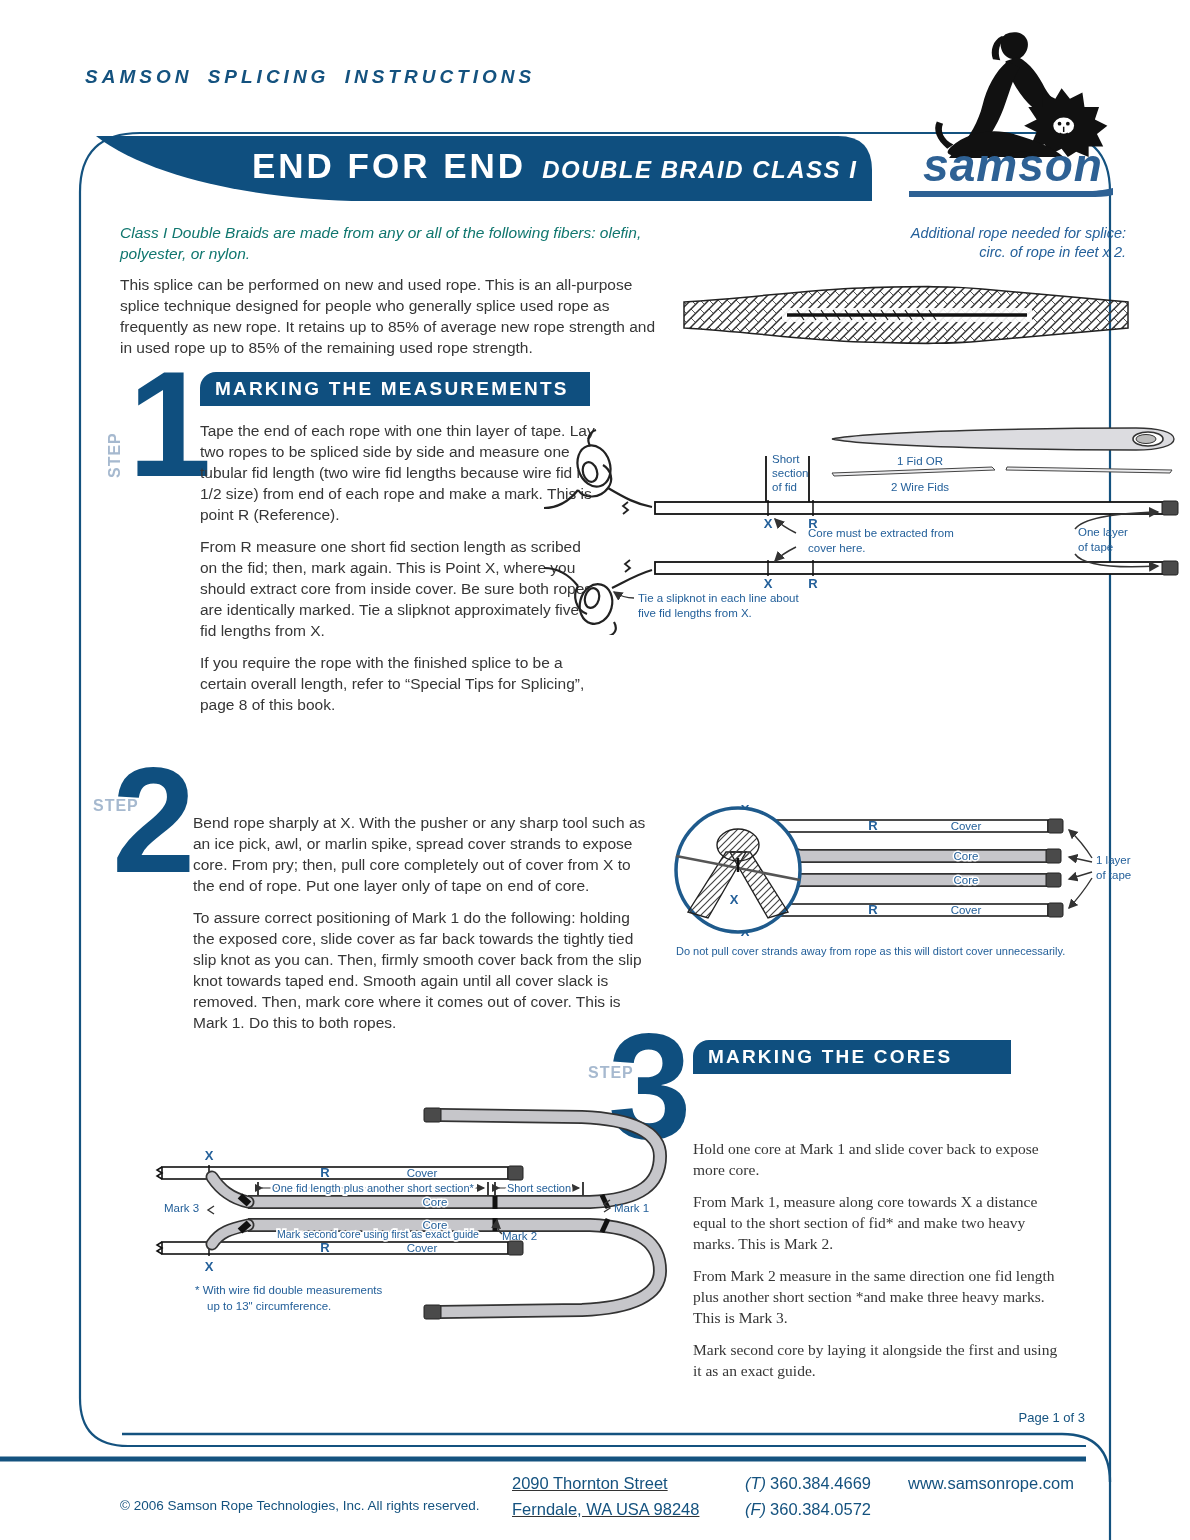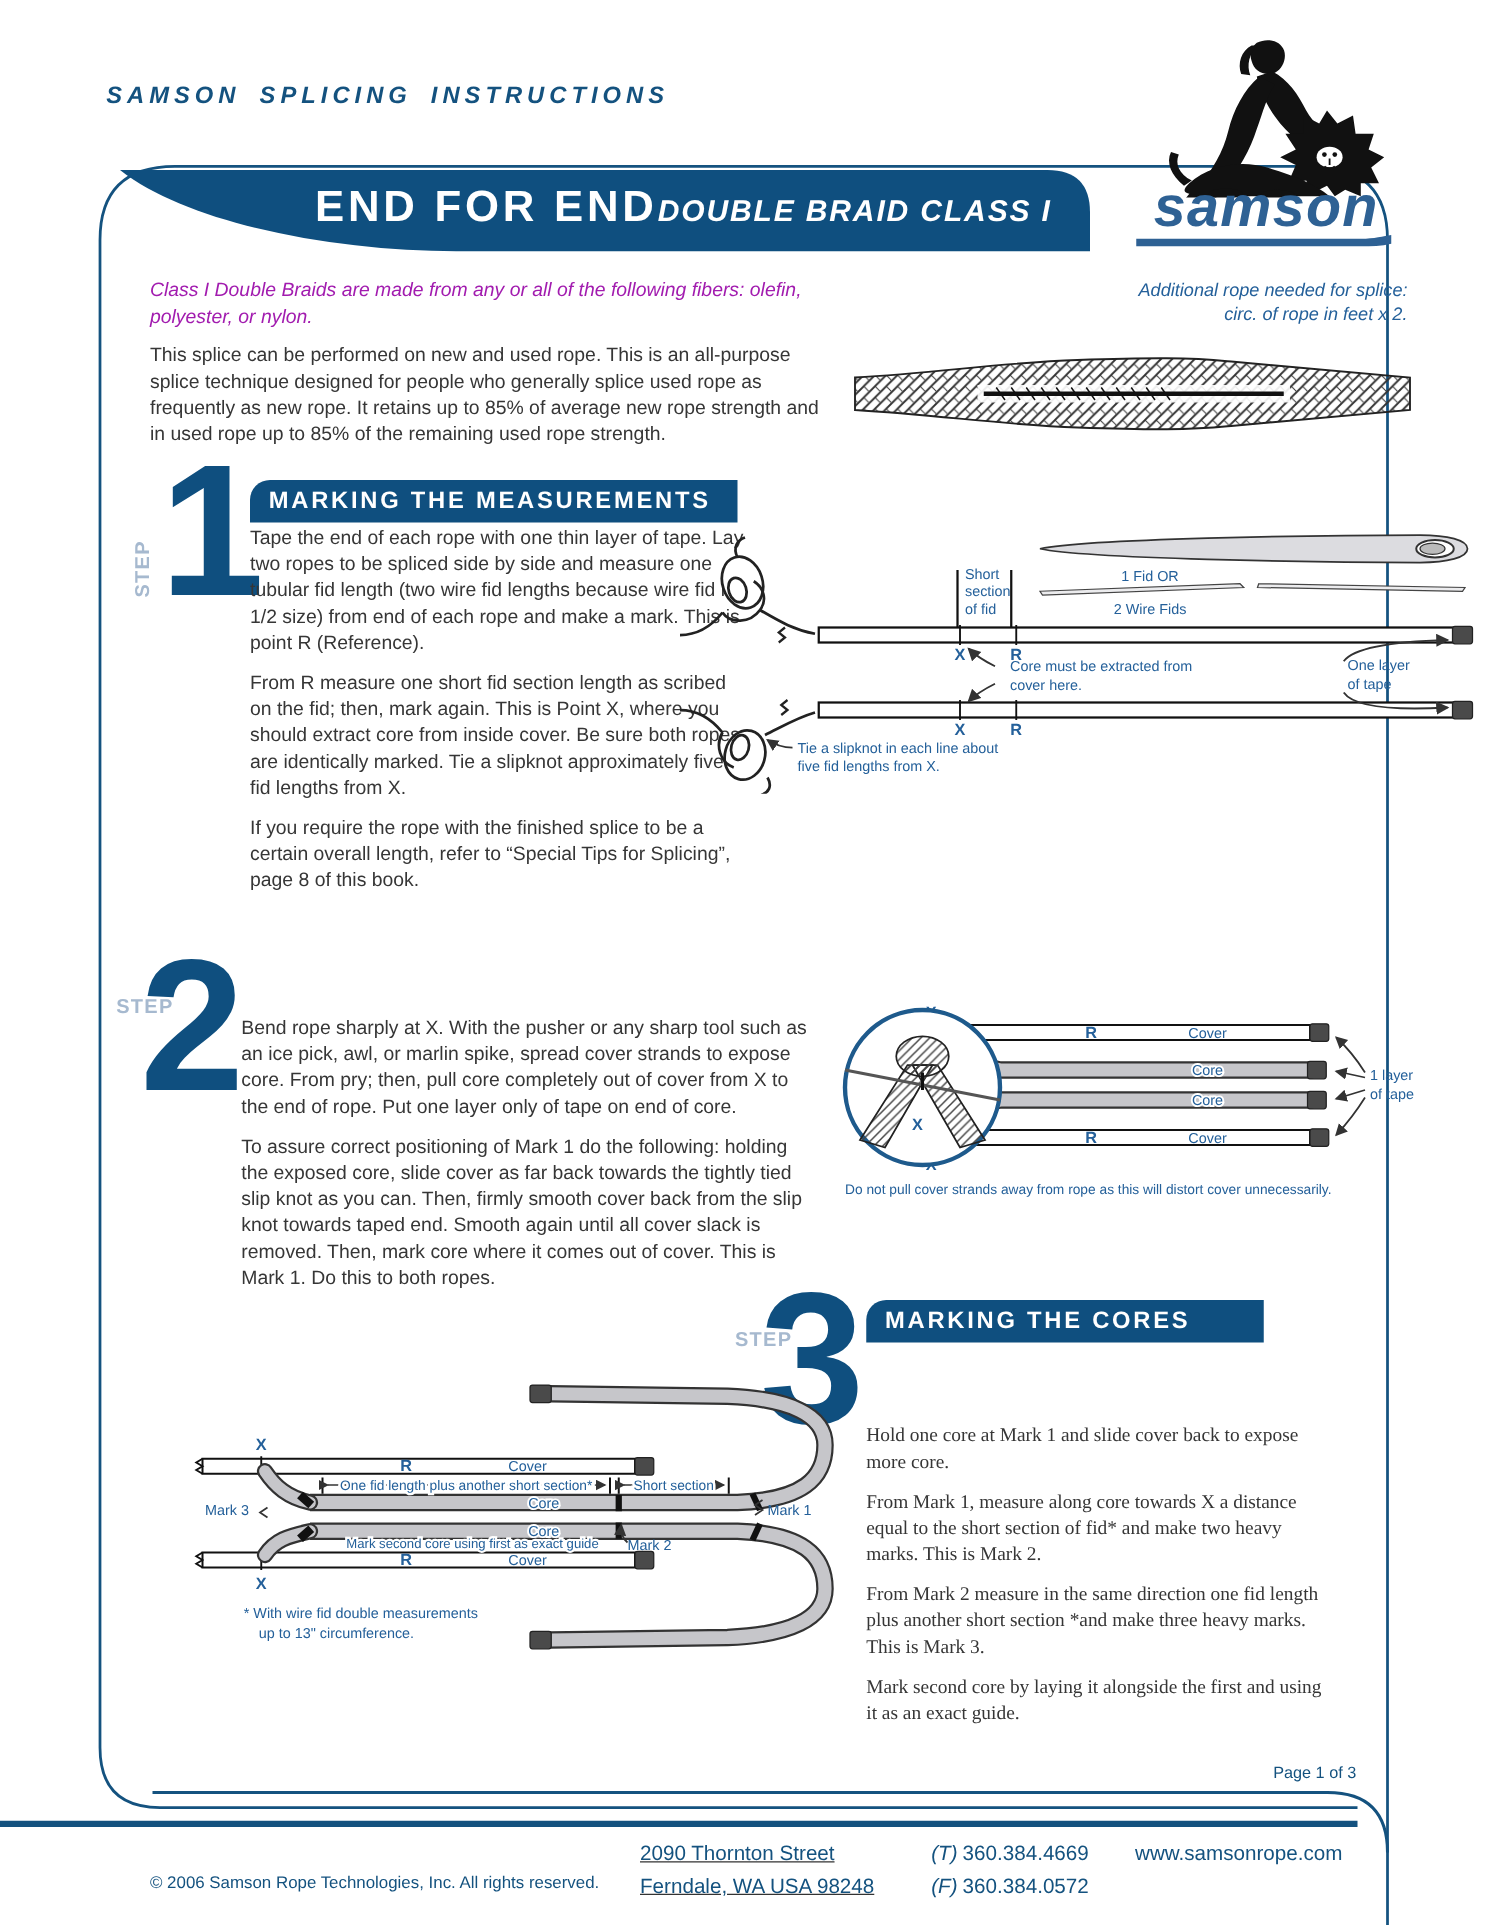--- a/index.html
+++ b/index.html
@@ -1,24 +1,24 @@
 <!DOCTYPE html>
 <html><head>
 <meta charset="utf-8">
 <style>
   html,body{margin:0;padding:0;background:#fff;}
   .page{position:relative;width:1190px;height:1540px;background:#fff;overflow:hidden;
         font-family:"Liberation Sans",sans-serif;color:#333;}
   .abs{position:absolute;}
   .kicker{font-size:19px;font-weight:bold;font-style:italic;color:#14527F;
           letter-spacing:4px;word-spacing:6px;}
-  .banner-text{display:flex;align-items:baseline;color:#fff;white-space:nowrap;}
+  .banner-text{display:flex;align-items:baseline;gap:16px;color:#fff;white-space:nowrap;}
   .banner-title{font-size:35px;font-weight:bold;letter-spacing:3px;}
   .banner-sub{font-size:24px;font-weight:bold;font-style:italic;letter-spacing:1.5px;text-align:right;}
-  .intro-lead{font-style:italic;font-size:15.5px;line-height:21px;color:#a21caf;}
+  .intro-lead{font-style:italic;font-size:15.5px;line-height:21px;color:#0f766e;}
   .intro-body{font-size:15.5px;line-height:21px;color:#363636;margin-top:10px;}
   .note{font-style:italic;font-size:14.5px;line-height:19px;color:#24609A;text-align:right;}
   .step-num{font-size:150px;line-height:0.78;font-weight:bold;color:#0F4F7F;}
   .step-label{font-size:16px;font-weight:bold;color:#A6B9CF;letter-spacing:1px;}
   .step-label-v{transform:rotate(-90deg);transform-origin:0 0;}
   .step-banner{background:#0F4F7F;color:#fff;font-weight:bold;font-size:19px;
                letter-spacing:2.2px;height:34px;line-height:34px;padding-left:15px;
                border-radius:16px 0 0 0;white-space:nowrap;}
   .step-text p{margin:0 0 11px 0;font-size:15.5px;line-height:21px;color:#363636;}
   .pgnum{font-size:13px;color:#14527F;text-align:right;}
@@ -94,21 +94,21 @@
       </pattern>
     </defs>
     <path d="M2,20 C70,16 120,8 180,6 C240,4 270,4 300,7 C350,11 400,16 446,20 L446,46 C400,50 350,55 300,59 C270,62 240,62 180,60 C120,58 70,50 2,46 Z" fill="url(#hp1)" stroke="#222" stroke-width="1.5"></path>
     <rect x="100" y="26" width="250" height="14" fill="#fff" opacity="0.9"></rect>
     <path d="M105,33 L345,33" stroke="#111" stroke-width="3.5"></path>
     <path d="M115,28 l7,10 m5,-10 l7,10 m5,-10 l7,10 m5,-10 l7,10 m5,-10 l7,10 m5,-10 l7,10 m5,-10 l7,10 m5,-10 l7,10 m5,-10 l7,10 m5,-10 l7,10 m5,-10 l7,10 m5,-10 l7,10" stroke="#111" stroke-width="1.2" fill="none"></path>
   </svg>
 
   <div class="abs step-label step-label-v" style="left:106px;top:478px;">STEP</div>
   <div class="abs step-num" style="left:128px;top:366px;">1</div>
-  <div class="abs step-banner" style="left:200px;top:384px;width:375px;">MARKING THE MEASUREMENTS</div>
+  <div class="abs step-banner" style="left:200px;top:372px;width:375px;">MARKING THE MEASUREMENTS</div>
   <div class="abs step-text" style="left:200px;top:420px;width:398px;">
     <p>Tape the end of each rope with one thin layer of tape. Lay two ropes to be spliced side by side and measure one tubular fid length (two wire fid lengths because wire fid is 1/2 size) from end of each rope and make a mark. This is point R (Reference).</p>
     <p>From R measure one short fid section length as scribed on the fid; then, mark again. This is Point X, where you should extract core from inside cover. Be sure both ropes are identically marked. Tie a slipknot approximately five fid lengths from X.</p>
     <p>If you require the rope with the finished splice to be a certain overall length, refer to “Special Tips for Splicing”, page 8 of this book.</p>
   </div>
 
   <svg class="abs" style="left:530px;top:420px" width="650" height="215" viewBox="0 0 650 215">
     <defs>
       <marker id="d1ah" markerWidth="8" markerHeight="8" refX="6" refY="3.5" orient="auto">
         <path d="M0,0 L7,3.5 L0,7 Z" fill="#333"></path>

